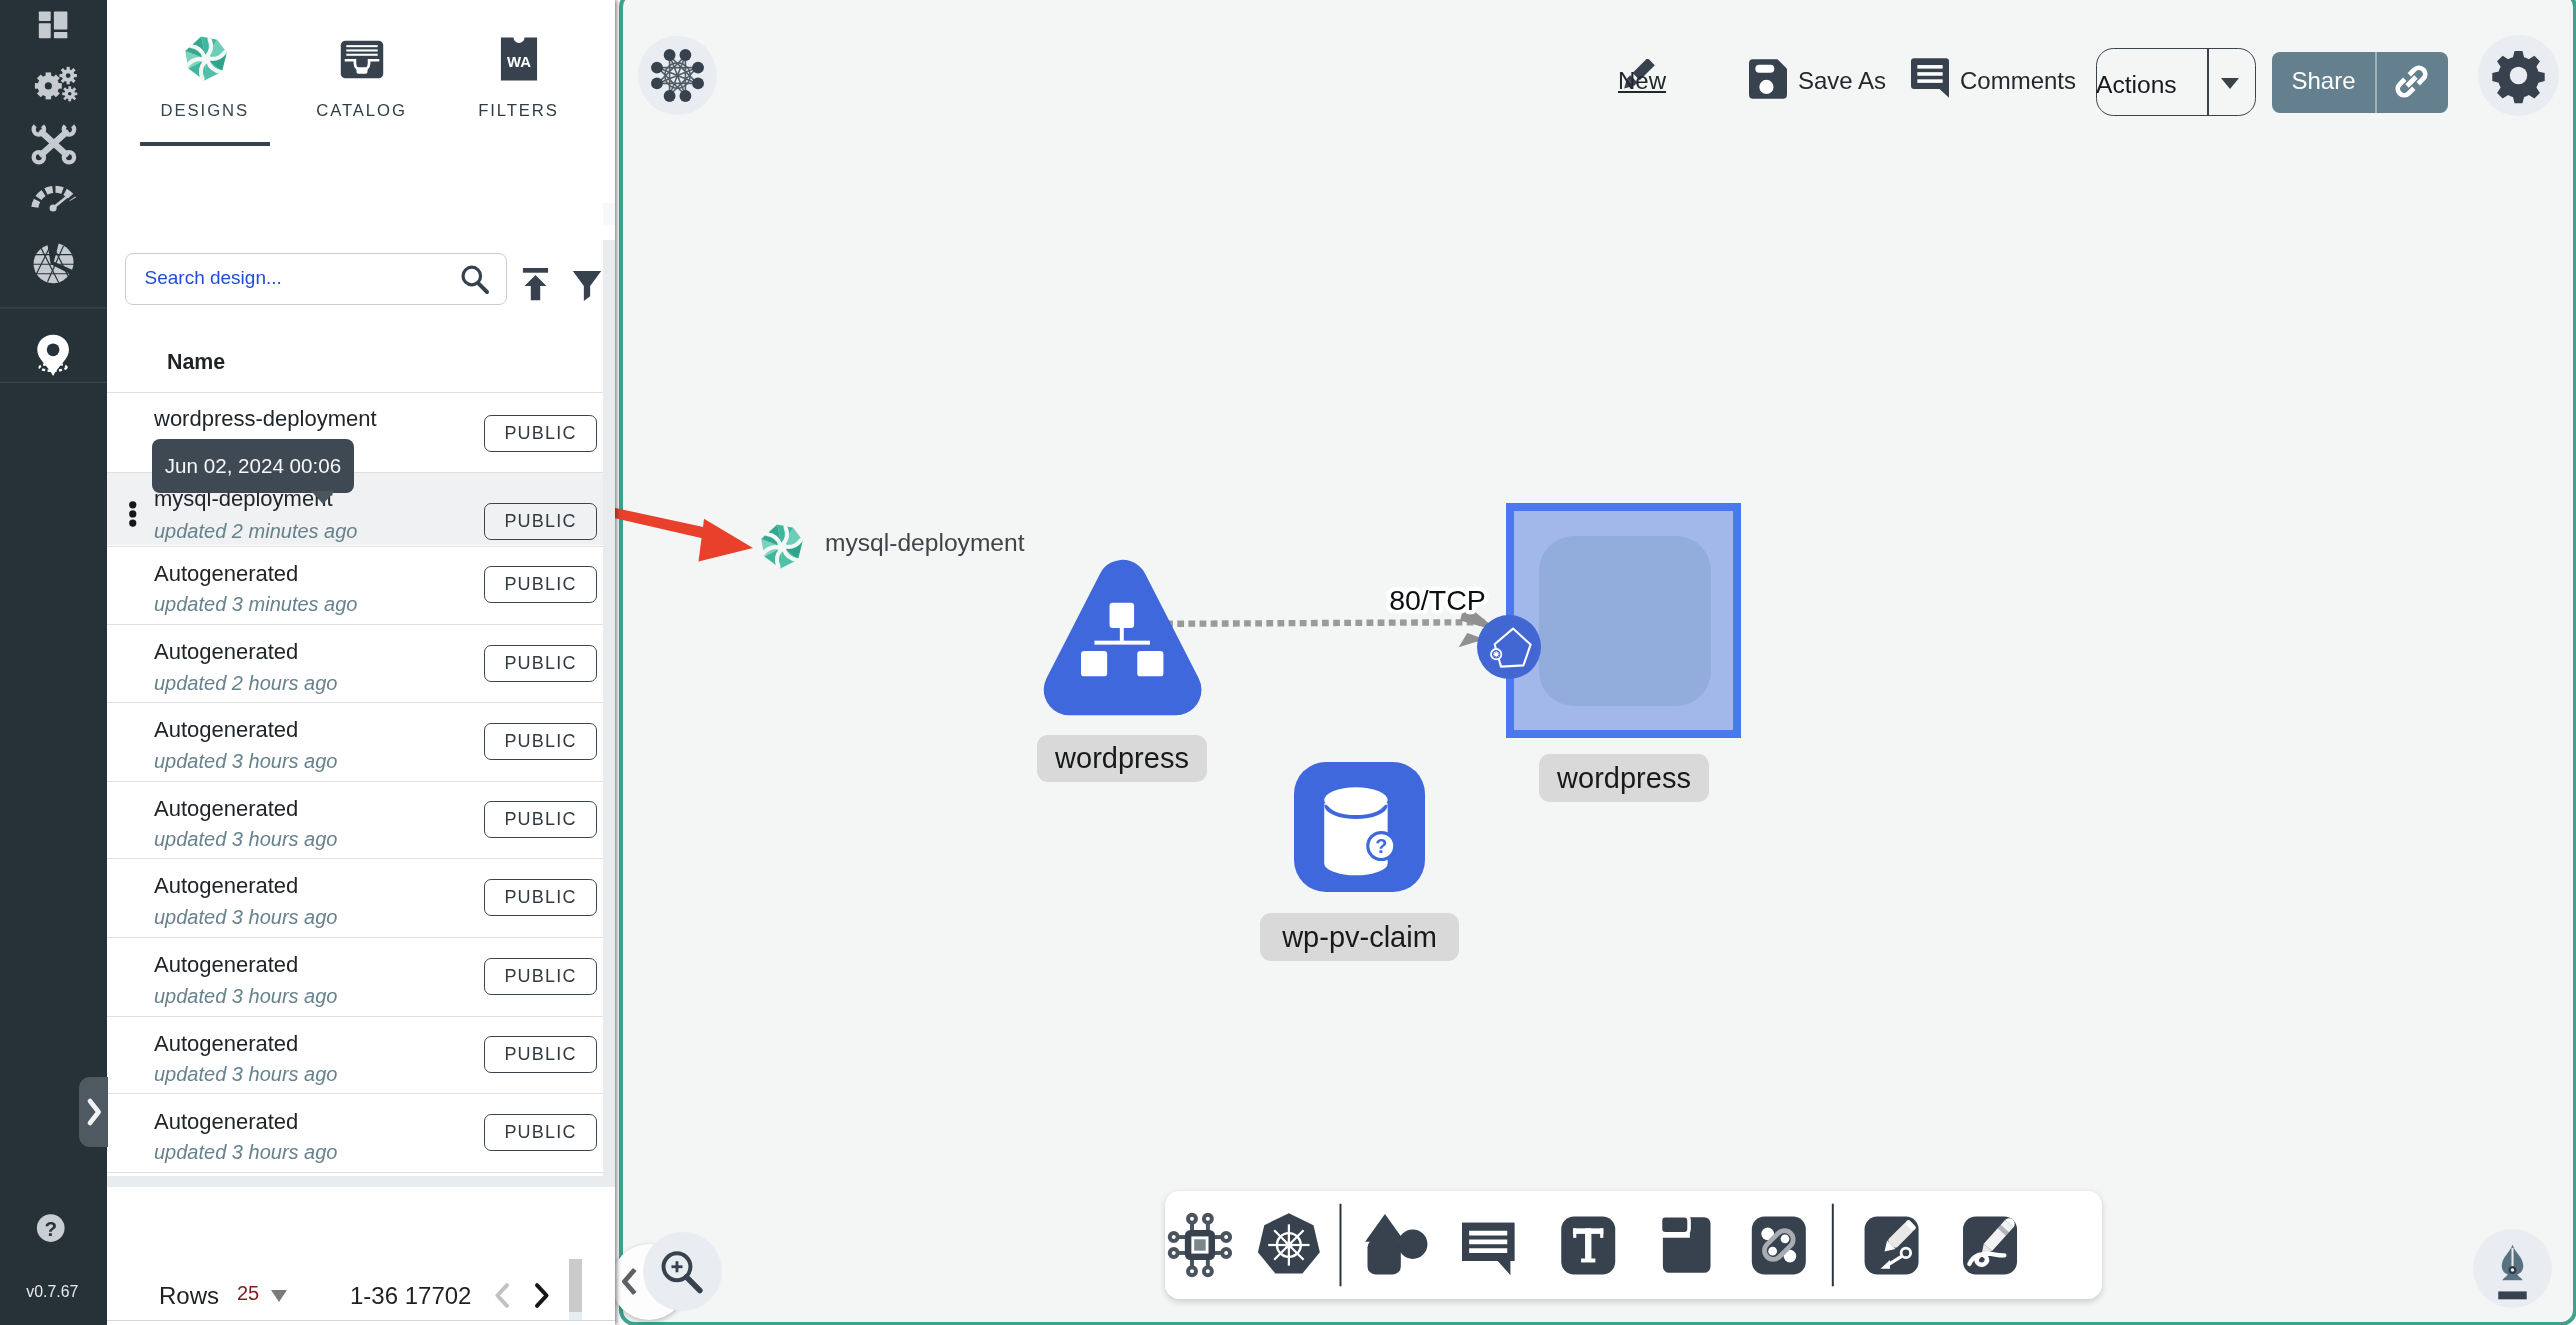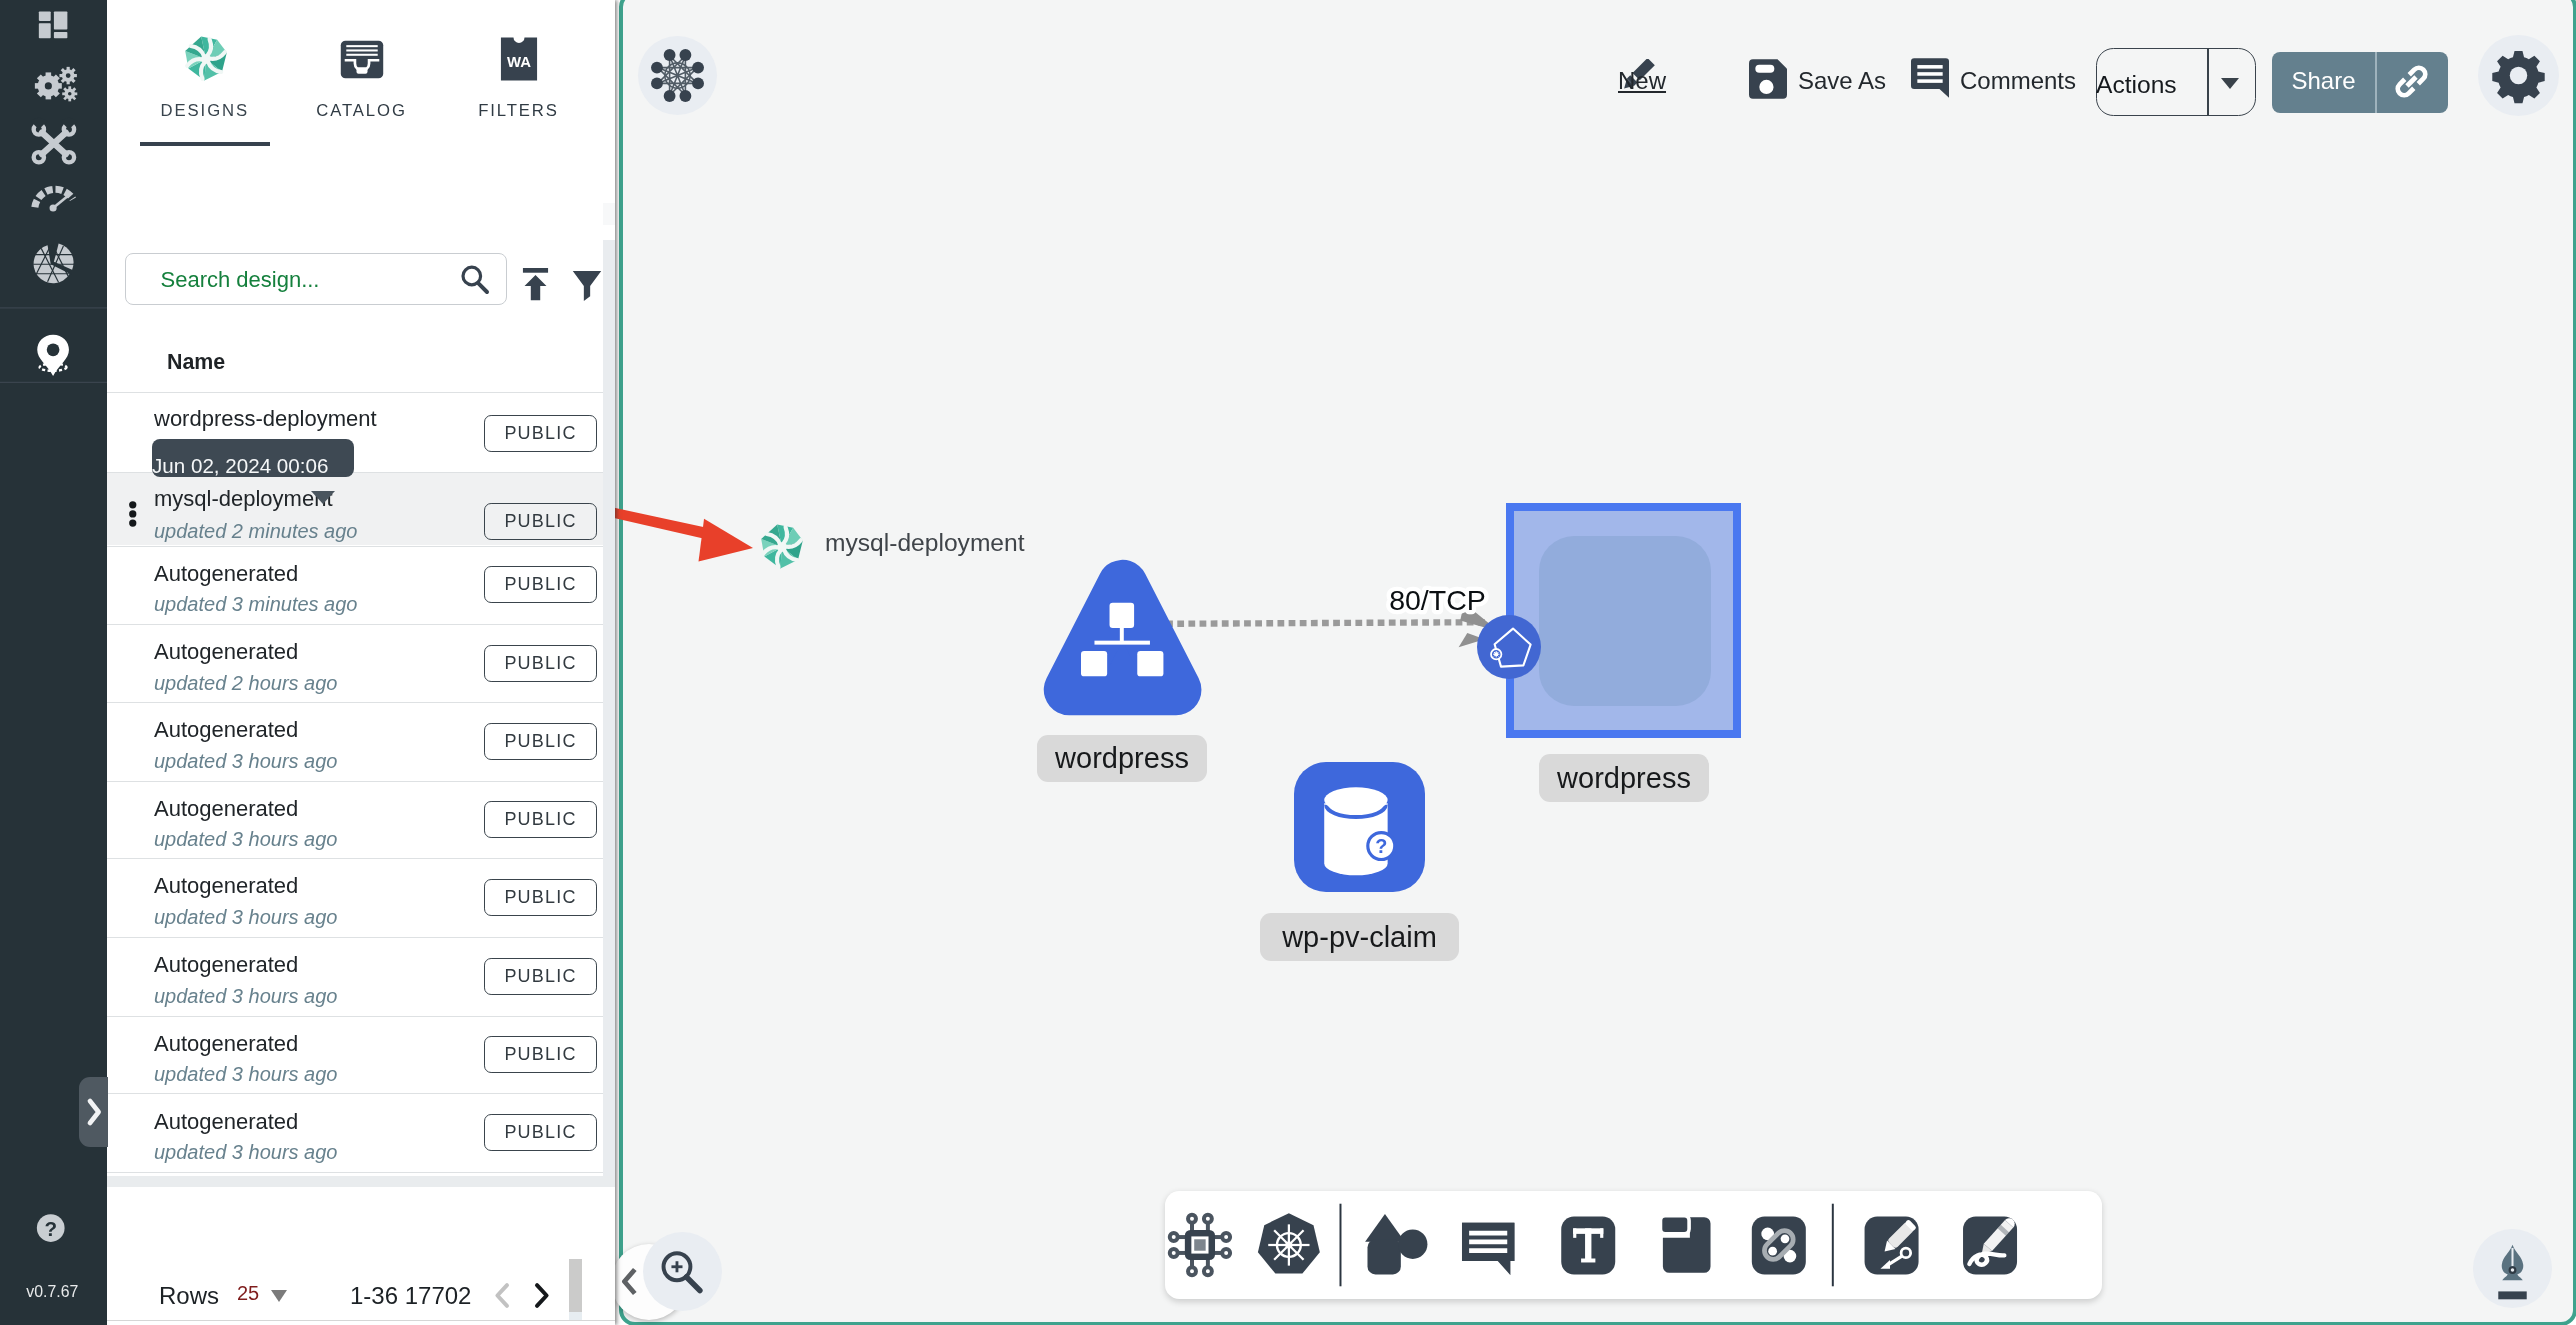--- a/index.html
+++ b/index.html
@@ -15,31 +15,31 @@
   
   #panel { position:absolute; left:107px; top:0; width:508px; height:1325px;
     background:#fff; z-index:10; box-shadow:2.4px 0 4px rgba(40,40,40,.55); }
   .tablabel { position:absolute; width:175px; text-align:center; top:101px;
     font-size:16.7px; letter-spacing:1.9px; color:#39444D; font-weight:normal; }
   #grayhdr { position:absolute; left:0; top:169px; width:508px; height:71px;
     background:#E9EDF0; color:#7E929D; font-size:22px; letter-spacing:0.8px;
     text-align:center; line-height:67px; }
   #searchbox { position:absolute; left:17.5px; top:253px; width:382px; height:52px;
     border:1.6px solid #C9CDD1; border-radius:8px; }
-  #searchbox span { position:absolute; left:19px; top:12.7px; font-size:22px; color:#15803d;margin-left:16px; }
+  #searchbox span { position:absolute; left:19px; top:12.7px; font-size:19px; color:#1d4ed8; }
   .rowname { position:absolute; left:47px; font-size:22px; color:#202529; }
   .rowsub  { position:absolute; left:47px; font-size:20px; color:#67818D; font-style:italic; }
   .chip { position:absolute; left:377px; width:113px; height:37px; border:1.6px solid #3A444C;
     border-radius:7.1px; color:#323A40; font-size:18px; letter-spacing:1.2px;
     text-align:center; line-height:34px; }
   .rowline { position:absolute; left:0; width:496px; height:0.8px; background:#DEE1E3; }
   
-  #tooltip { position:absolute; left:45px; top:439px; width:202px; height:38px;
+  #tooltip { position:absolute; left:45px; top:439px; width:202px; height:54px;
     background:rgba(56,67,77,.97); border-radius:8px; color:#F5F7F8; font-size:20.6px;
-    line-height:53px; z-index:5; }
+    text-align:center; line-height:53px; z-index:5; }
   #tooltip:after { content:""; position:absolute; left:159px; top:52px; border:12px solid transparent;
     border-top:13.5px solid #4A555E; border-bottom:none; }
   
   .nodelabel { position:absolute; background:#D9D9D9; border-radius:11px; color:#17191B;
     font-size:29px; text-align:center; z-index:3; }
   .circbtn { position:absolute; background:#E9EDF2; border-radius:50%; z-index:3; }
   .tbtxt { position:absolute; font-size:24px; color:#23282D; z-index:3; }
 </style>
 </head>
 <body>

